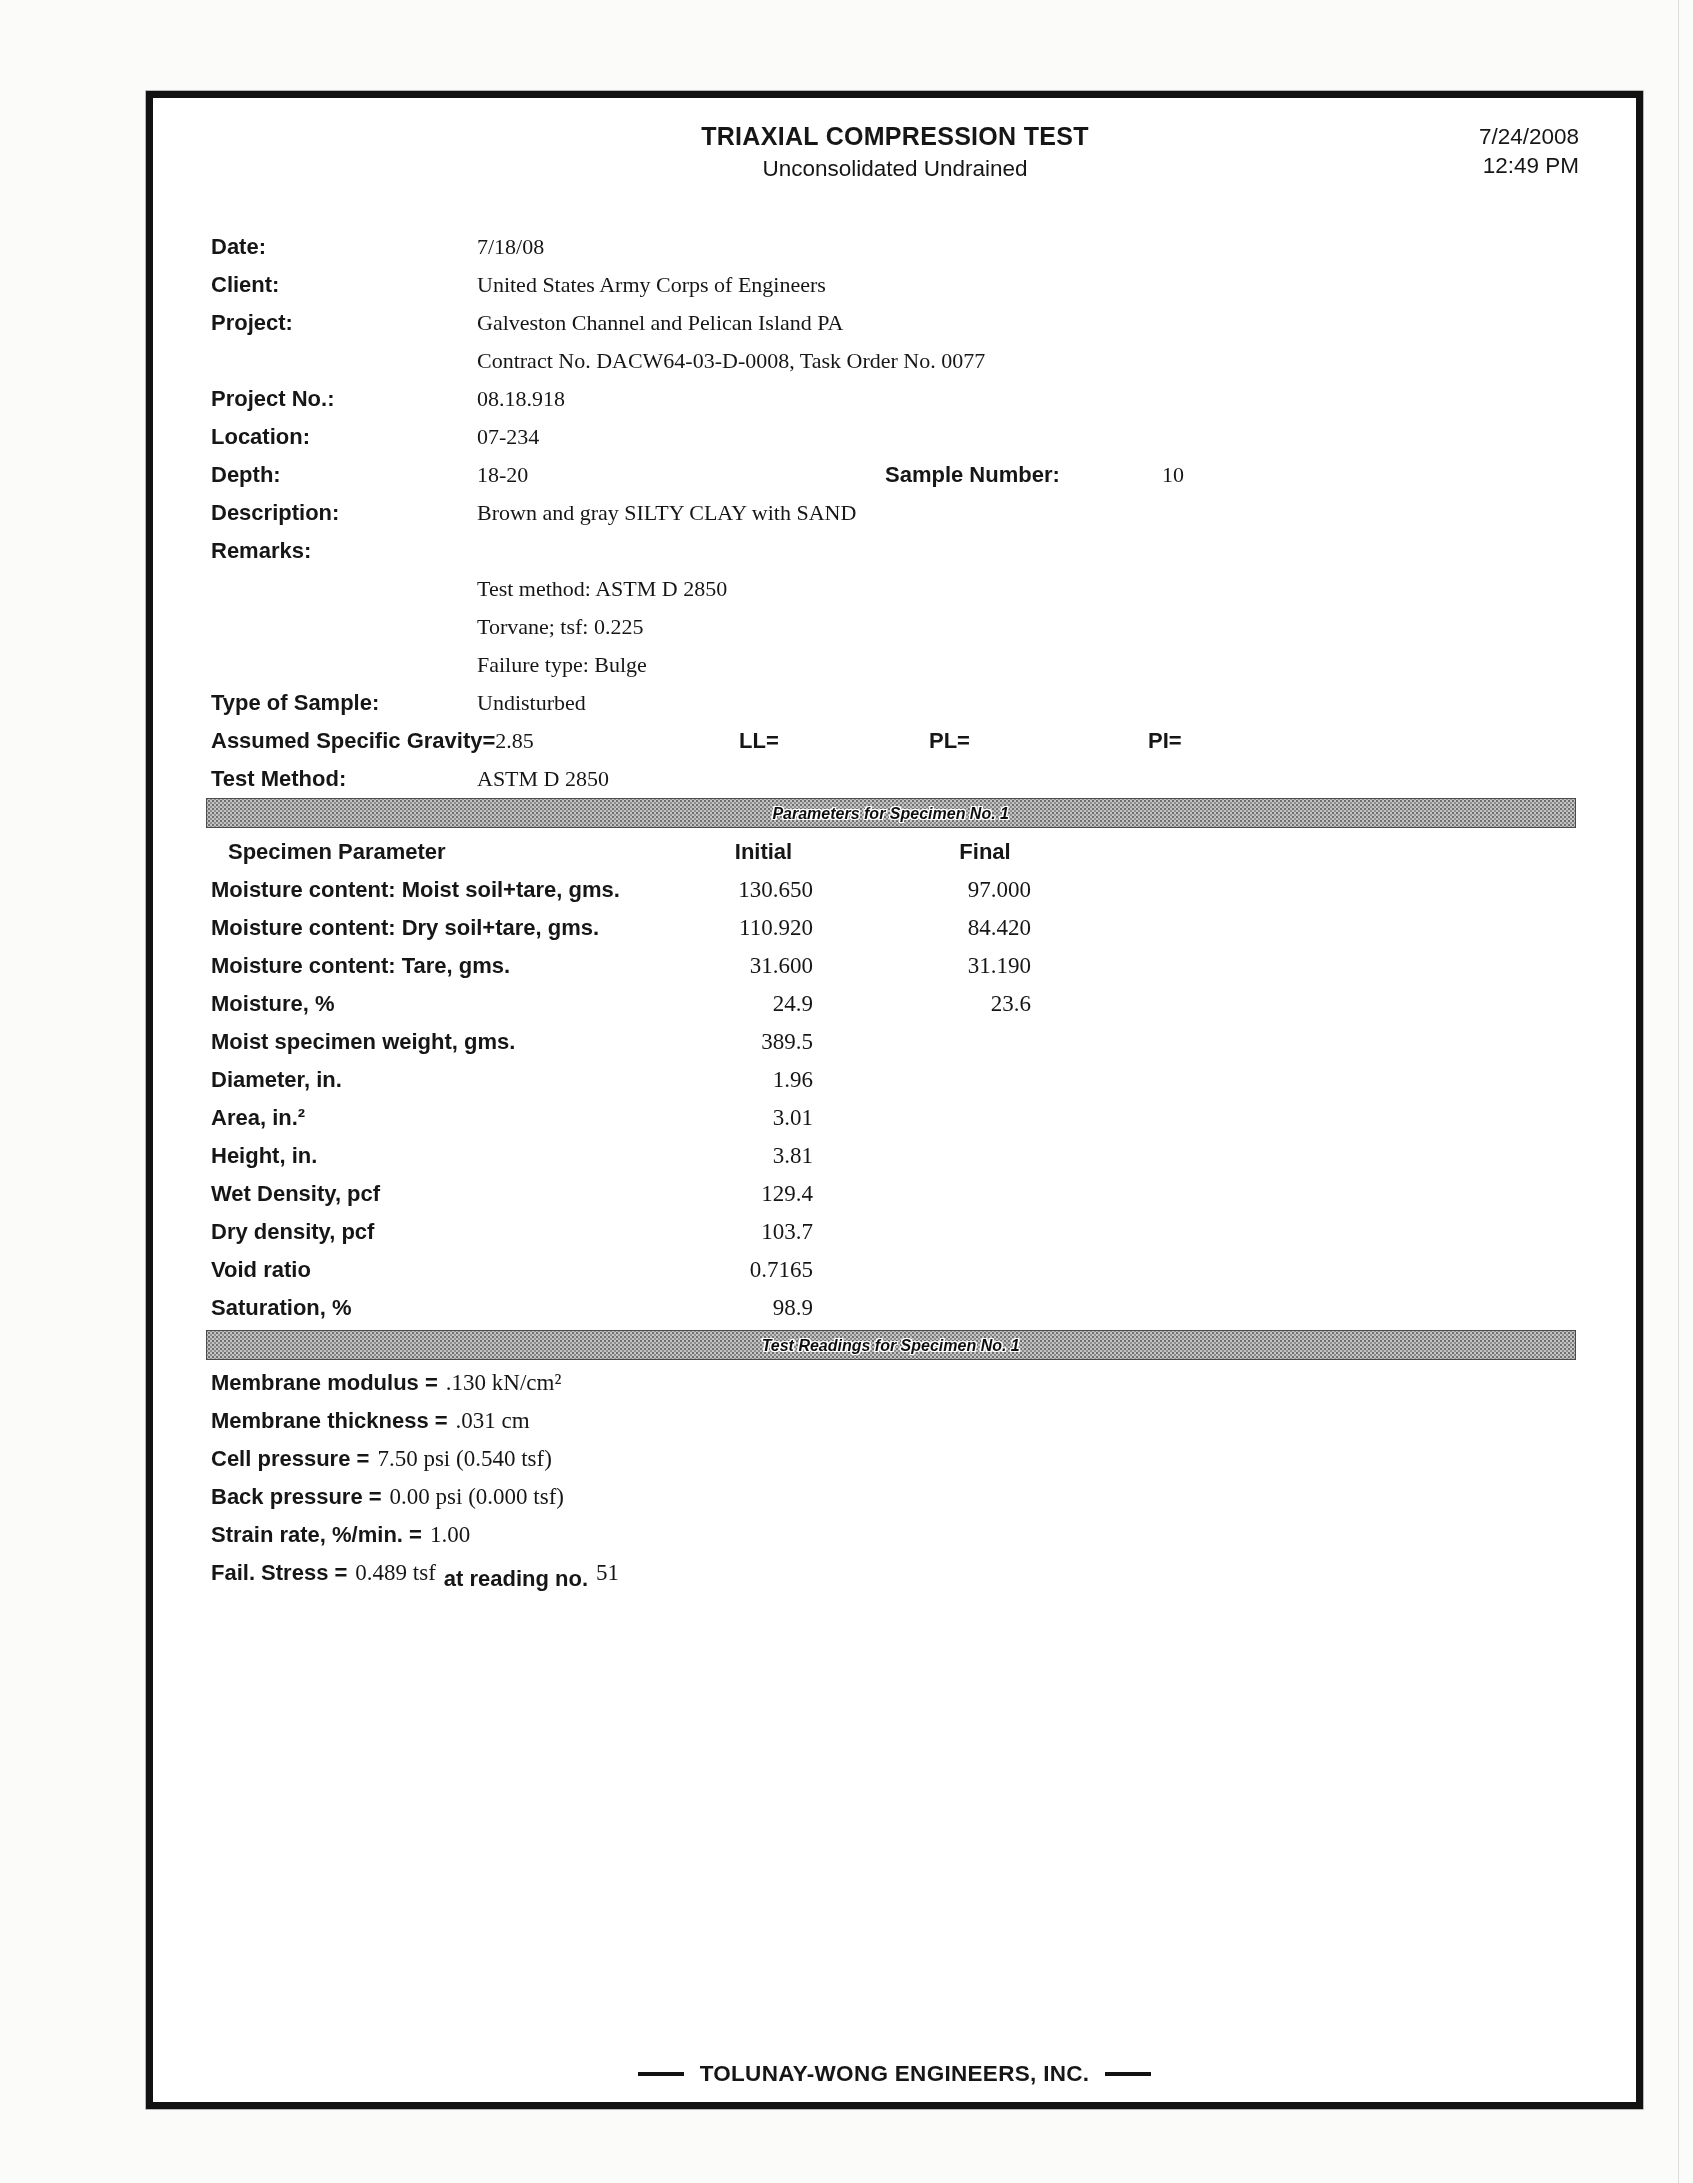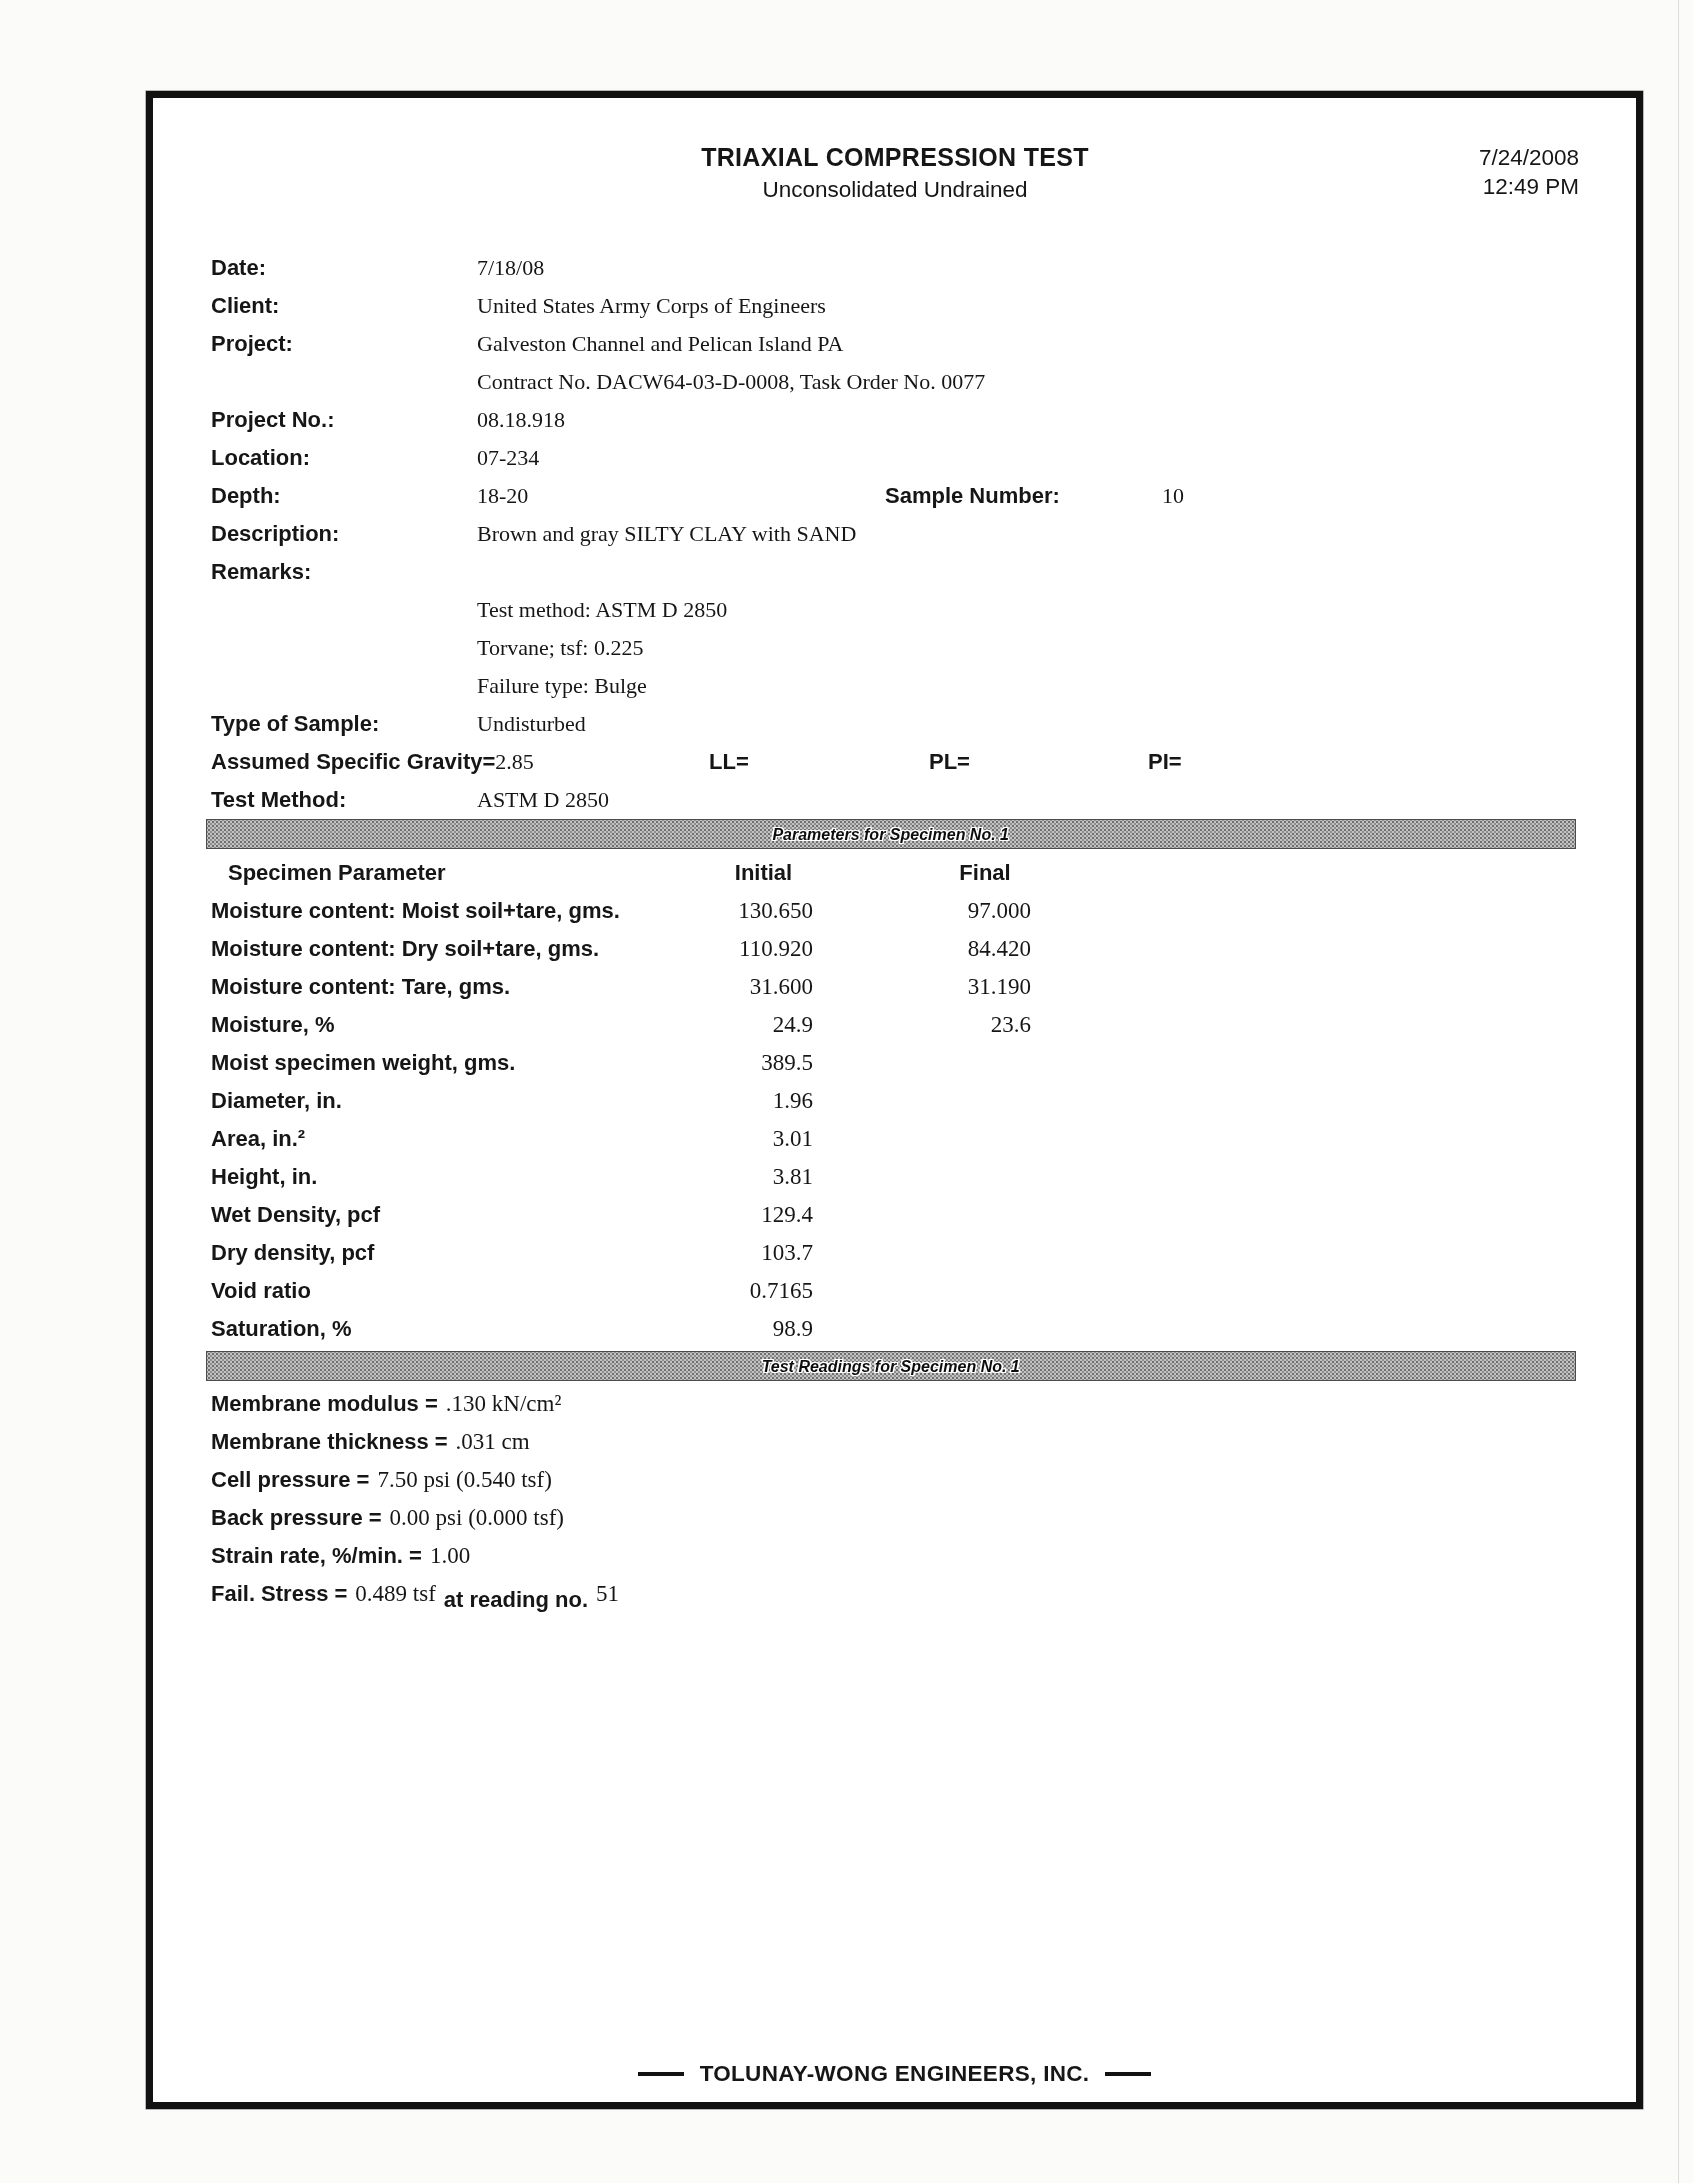--- a/index.html
+++ b/index.html
@@ -17,21 +17,21 @@
   }
   .page {
     position:absolute; left:146px; top:91px;
     width:1497px; height:2018px;
     background:#ffffff;
     border:7.3px solid #121212;
     box-shadow:0 0 0 0.7px #9a9a9a;
   }
   .content {
     position:absolute; inset:0;
-    padding:45px 57px 0 58px;
+    padding:24px 57px 0 58px;
   }
 
   
   .header { position:relative; text-align:center; height:61px; }
   .title {
     font-family:"Liberation Sans", sans-serif;
     font-weight:bold; font-size:25px; line-height:29px; letter-spacing:0.3px;
   }
   .subtitle {
     font-family:"Liberation Sans", sans-serif;
@@ -50,21 +50,21 @@
     font-family:"Liberation Sans", sans-serif;
     font-weight:bold; font-size:22px;
     width:266px; flex:0 0 266px;
   }
   .lbl.auto { width:auto; flex:0 0 auto; }
   .val { font-size:22px; }
   .indent { margin-left:266px; }
   .abs { position:absolute; width:auto; flex:none; }
   .pos-sample-label { left:674px; }
   .pos-sample-value { left:951px; }
-  .pos-ll { left:498px; }
+  .pos-ll { left:528px; }
   .pos-pl { left:718px; }
   .pos-pi { left:937px; }
 
   
   .section-bar {
     margin-left:-5.3px; width:1370px; height:30px;
     background-color:#c3c3c3;
     background-image:
       radial-gradient(circle, #6f6f6f 0.8px, transparent 0.9px),
       radial-gradient(circle, #8d8d8d 0.8px, transparent 0.9px);

